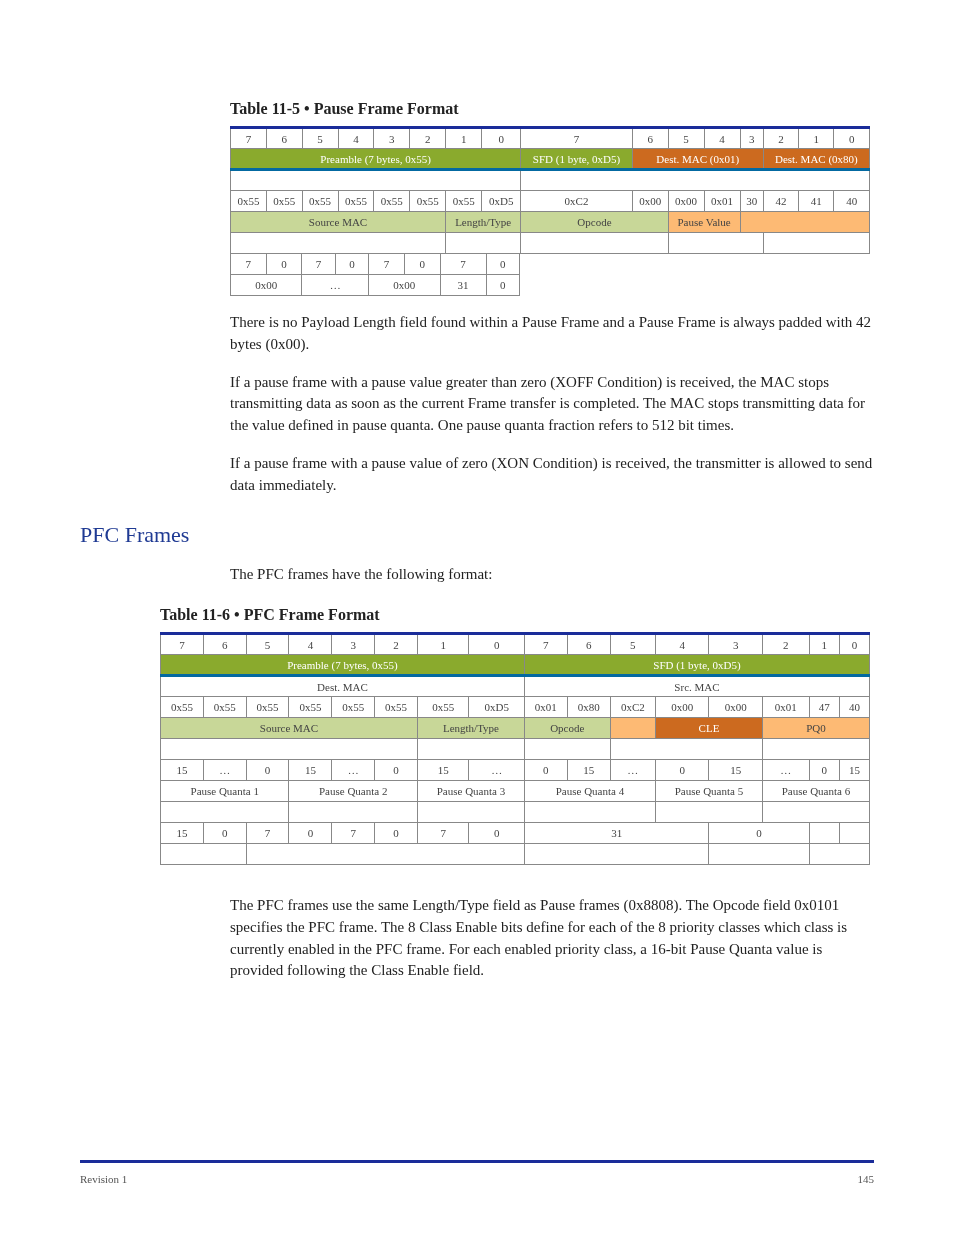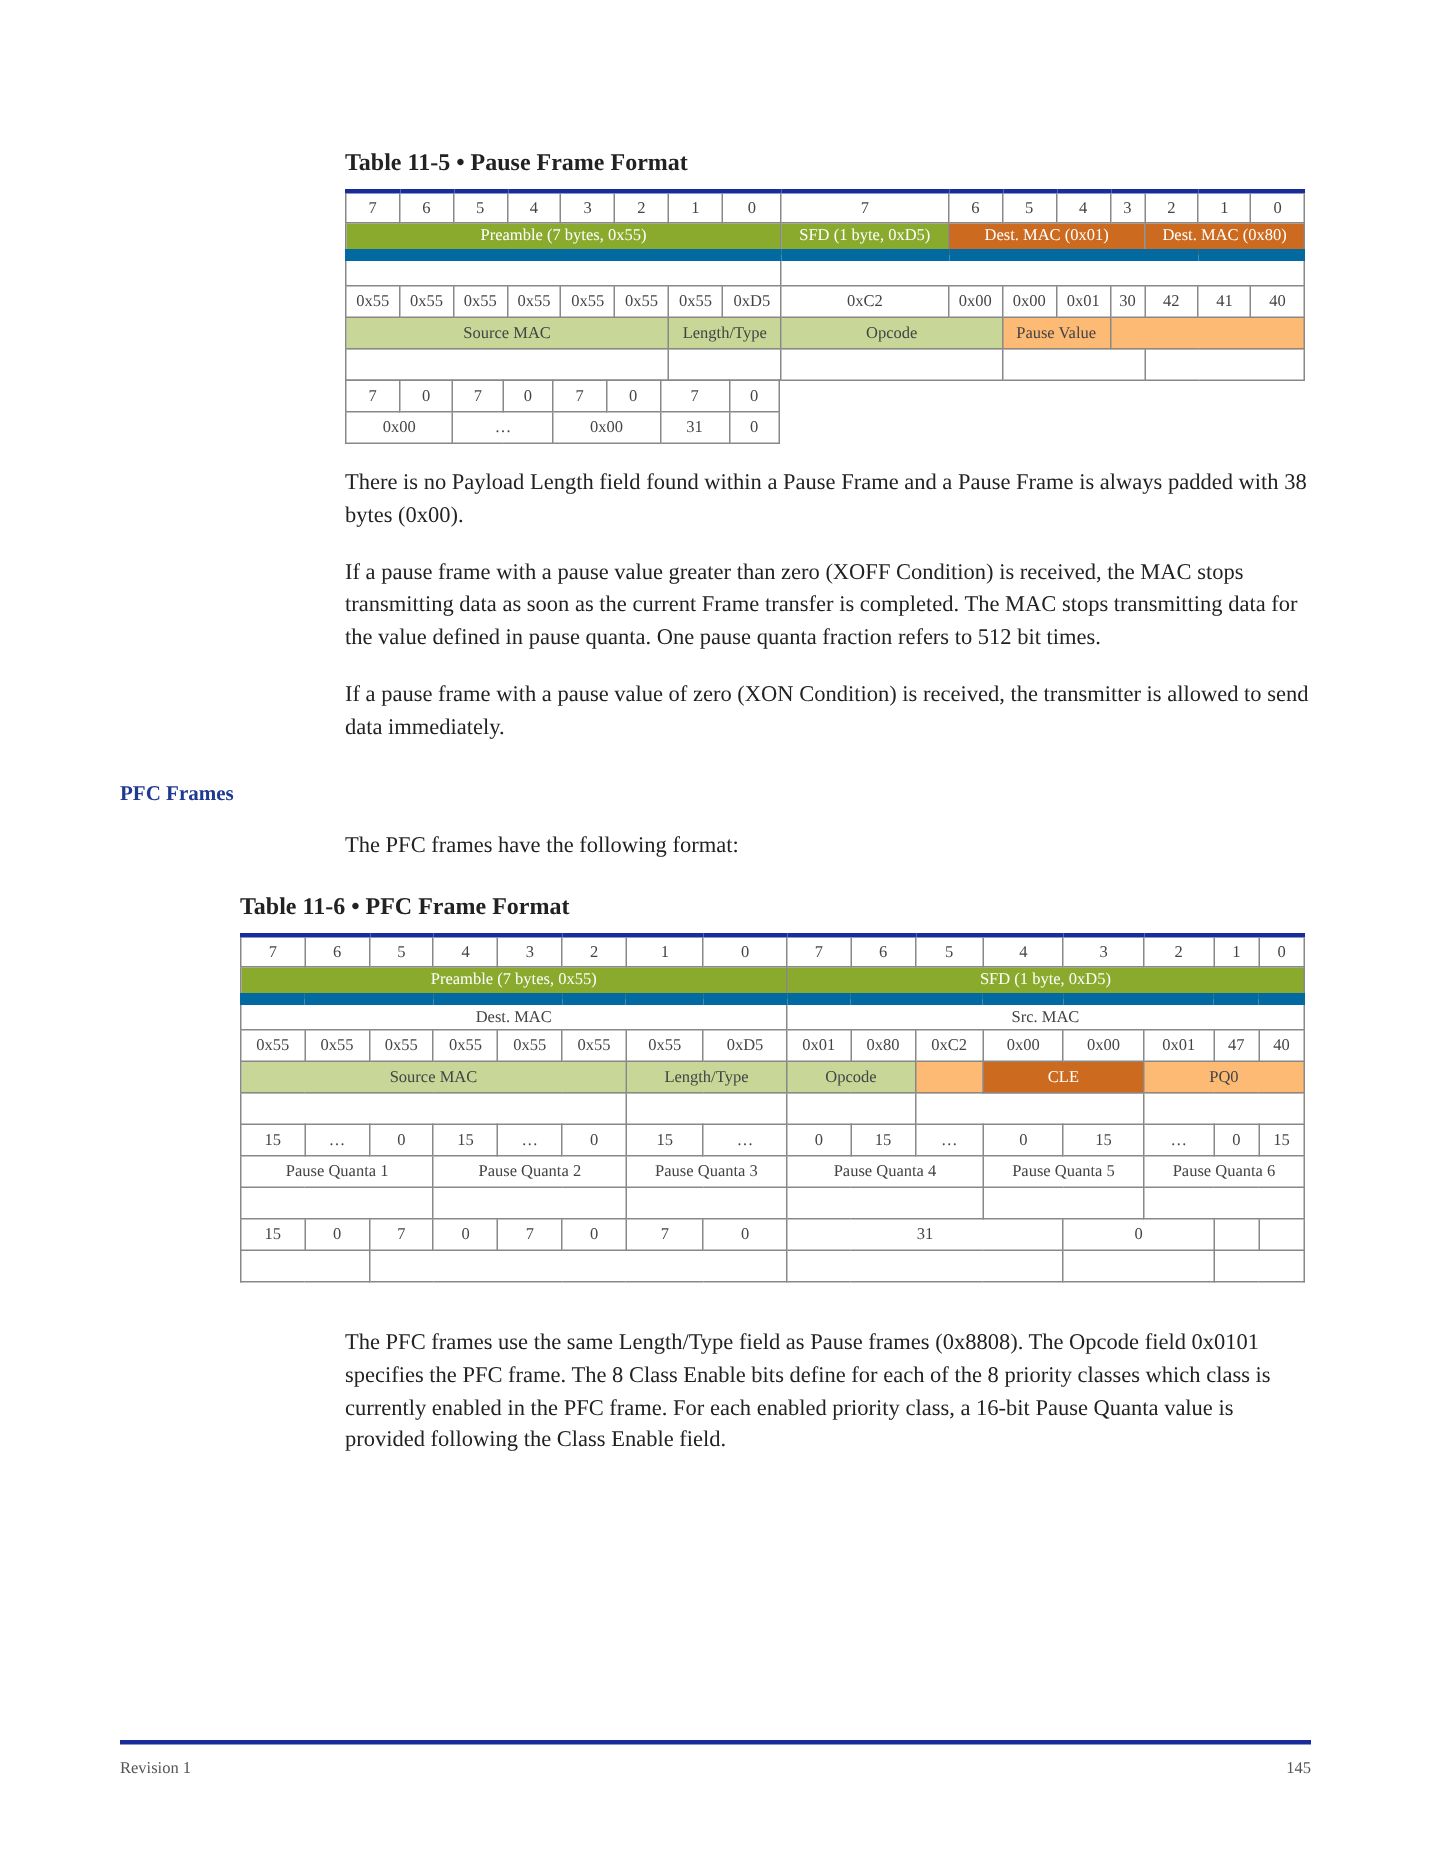--- a/index.html
+++ b/index.html
@@ -25,36 +25,36 @@
     color: #444;
   }
   td {
     border: 1px solid #888;
     height: 21px;
     text-align: center;
     vertical-align: middle;
     padding: 2px 4px;
   }
   .hdr0 td { border-top: 3px solid #1a2c99; border-bottom: 1px solid #888; }
-  .hdr1 td { border-bottom: 8px solid #0369a1; }
+  .hdr1 td { border-bottom: 3px solid #0369a1; }
   .olive { background: #8aaa2d; color: #fff; }
   .orange { background: #cc6a1f; color: #fff; }
   .paleolive { background: #c8d798; }
   .grey { background: #d0d0d0; }
   .white { background: #fdba74; }
   .para {
     font-size: 15px;
     line-height: 1.45;
     margin: 16px 0;
     color: #222;
   }
   .section-head {
-    font-size: 14px;
+    font-size: 22px;
     color: #1f3a93;
-    font-weight: bold;
+    font-weight: normal;
     margin-top: 26px;
     margin-bottom: 10px;
   }
   .indent { margin-left: 150px; }
   .footerbar {
     position: absolute;
     left: 80px;
     right: 80px;
     bottom: 72px;
     height: 3px;
@@ -169,21 +169,21 @@
   <tr>
     <td colspan="2">0x00</td>
     <td colspan="2">…</td>
     <td colspan="2">0x00</td>
     <td>31</td>
     <td>0</td>
   </tr>
 </tbody>
   </table>
 
-<p class="para indent">There is no Payload Length field found within a Pause Frame and a Pause Frame is always padded with 38 bytes (0x00).</p>
+<p class="para indent">There is no Payload Length field found within a Pause Frame and a Pause Frame is always padded with 42 bytes (0x00).</p>
 <p class="para indent">If a pause frame with a pause value greater than zero (XOFF Condition) is received, the MAC stops transmitting data as soon as the current Frame transfer is completed. The MAC stops transmitting data for the value defined in pause quanta. One pause quanta fraction refers to 512 bit times.</p>
 <p class="para indent">If a pause frame with a pause value of zero (XON Condition) is received, the transmitter is allowed to send data immediately.</p>
 
 <div class="section-head">PFC Frames</div>
 <p class="para indent">The PFC frames have the following format:</p>
 
 <div style="margin-left:80px; margin-top:20px; margin-bottom:6px;">
   <div class="tablecap">Table 11-6 • PFC Frame Format</div>
 </div>
 

